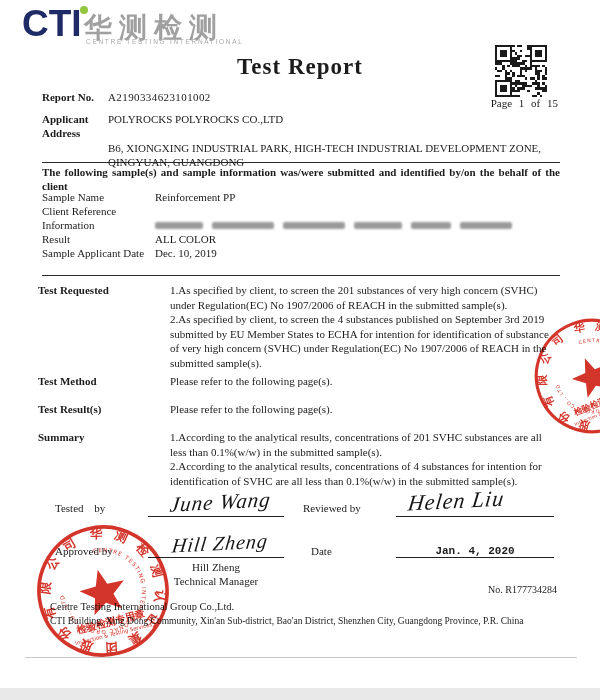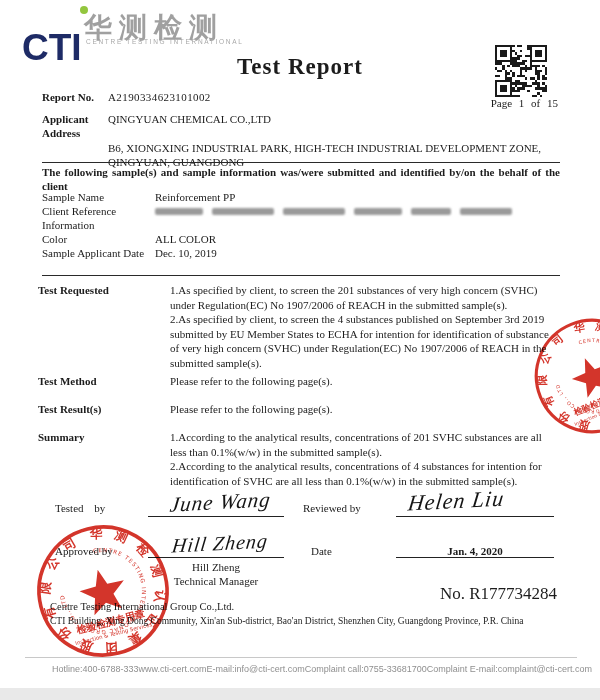--- a/index.html
+++ b/index.html
@@ -1,21 +1,21 @@
 <!DOCTYPE html>
 <html><head>
 <meta charset="utf-8">
 <style>
   html,body{margin:0;padding:0;background:#fff;}
   .page{position:relative;width:600px;height:700px;background:#fff;overflow:hidden;
         font-family:"Liberation Serif", serif;color:#1c1c1c;}
   
   .logo{position:absolute;left:22px;top:5px;height:44px;}
   .logo-cti{position:absolute;left:0;top:0;font-family:"Liberation Sans",sans-serif;
-        font-weight:900;font-size:37px;line-height:38px;color:#1e2b66;letter-spacing:0px;margin-top:24px;}
+        font-weight:900;font-size:37px;line-height:38px;color:#1e2b66;letter-spacing:0px;}
   .logo-dot{position:absolute;left:58px;top:1px;width:8px;height:8px;border-radius:50%;background:#93c63e;}
   .logo-cn{position:absolute;left:62px;top:4px;font-size:28px;font-weight:700;color:#a0a0a0;
         letter-spacing:7px;font-family:"DejaVu Sans",sans-serif;white-space:nowrap;text-align:center;}
   .logo-sub{position:absolute;left:64px;top:33px;font-size:6.5px;letter-spacing:1.7px;color:#a8a8a8;
         font-family:"Liberation Sans",sans-serif;white-space:nowrap;}
   
   .title{position:absolute;left:0;top:54px;width:100%;text-align:center;font-size:23px;font-weight:bold;letter-spacing:1px;}
   .qr{position:absolute;left:495px;top:45px;width:52px;height:52px;}
   .page-label{position:absolute;right:42px;top:97px;font-size:11px;word-spacing:4px;}
   .report-row{position:absolute;left:42px;top:91px;font-size:11px;}
@@ -23,37 +23,37 @@
   .report-no{position:absolute;left:108px;top:91px;font-size:11px;letter-spacing:.4px;}
   
   .lblA{position:absolute;left:42px;font-size:11px;font-weight:bold;}
   .valA{position:absolute;left:108px;font-size:11px;line-height:13.5px;}
   
   .hline{position:absolute;height:0;border-top:1px solid #2a2a2a;}
   
   .intro{position:absolute;left:42px;top:166px;width:518px;font-size:11px;font-weight:bold;
          line-height:13.5px;text-align:justify;}
   .stable{position:absolute;left:42px;top:190px;width:518px;font-size:11px;}
-  .srow{display:flex;line-height:14px;}
+  .srow{display:flex;line-height:14px;align-items:flex-end;}
   .srow .sl{width:113px;flex-shrink:0;}
   .srow .sv{flex:1;}
   .redact{display:flex;gap:9px;align-items:center;height:14px;}
   .redact span{display:inline-block;height:7px;background:#9a9a9a;border-radius:2px;filter:blur(1.3px);}
   
   .sect{position:absolute;left:38px;width:518px;font-size:11px;display:flex;gap:19px;}
   .sect .sl{width:113px;flex-shrink:0;font-weight:bold;line-height:14.5px;}
   .sect .sv{width:405px;line-height:14.5px;}
   
   .sig-label{position:absolute;font-size:11px;}
   .sig-line{position:absolute;height:0;border-top:1.5px solid #222;}
   .sig-script{position:absolute;font-style:italic;font-size:21px;color:#141414;
         transform:rotate(-3deg) skewX(-10deg);letter-spacing:1px;white-space:nowrap;}
   .sig-print{position:absolute;font-size:11px;text-align:center;}
-  .date-val{position:absolute;left:396px;top:545px;width:158px;text-align:center;font-size:11px;font-weight:bold;}
-  .doc-no{position:absolute;right:43px;top:584px;font-size:17px;}
+  .date-val{position:absolute;left:396px;top:545px;width:158px;text-align:center;font-size:11px;font-weight:bold;font-family:Liberation Mono, monospace;}
+  .doc-no{position:absolute;right:43px;top:584px;font-size:10px;}
   .company-name{position:absolute;left:50px;top:601px;font-size:10.5px;}
   .company-addr{position:absolute;left:50px;top:616px;font-size:9.5px;white-space:nowrap;}
   
   .stamp{position:absolute;mix-blend-mode:multiply;opacity:.92;}
   .stamp-left{left:34px;top:522px;transform:rotate(-14deg);}
   .stamp-right{left:532px;top:316px;transform:rotate(-22deg);}
   .stamp text{font-family:"DejaVu Sans",sans-serif;}
   
   .foot-line{position:absolute;left:25px;top:657px;width:552px;border-top:1px solid #c8c8c8;}
   .footer{position:absolute;left:52px;top:664px;width:526px;display:flex;justify-content:space-between;
@@ -300,21 +300,21 @@
         <rect x="15" y="20" width="1" height="1"></rect>
         <rect x="16" y="20" width="1" height="1"></rect>
         <rect x="18" y="20" width="1" height="1"></rect>
       </svg></div>
   <div class="page-label">Page 1 of 15</div>
 
   <div class="report-row"><span class="b">Report No.</span></div>
   <div class="report-no">A2190334623101002</div>
 
   <div class="lblA" style="top:113px">Applicant</div>
-  <div class="valA" style="top:113px;width:455px">QINGYUAN CHEMICAL CO.,LTD</div>
+  <div class="valA" style="top:113px;width:455px">POLYROCKS POLYROCKS CO.,LTD</div>
   <div class="lblA" style="top:127px">Address</div>
   <div class="valA" style="top:142px;width:455px">B6, XIONGXING INDUSTRIAL PARK, HIGH-TECH INDUSTRIAL DEVELOPMENT ZONE, QINGYUAN, GUANGDONG</div>
 
   <div class="hline" style="left:42px;top:162px;width:518px"></div>
 
   <div class="intro">The following sample(s) and sample information was/were submitted and identified by/on the behalf of the client</div>
 
   <div class="stable">
     <div class="srow">
       <span class="sl">Sample Name</span>
@@ -327,21 +327,21 @@
           <span style="width:48px"></span>
             <span style="width:62px"></span>
             <span style="width:62px"></span>
           <span style="width:48px"></span>
             <span style="width:40px"></span>
             <span style="width:52px"></span>
         </span>
       </span>
     </div>
     <div class="srow">
-      <span class="sl">Color</span>
+      <span class="sl">Result</span>
       <span class="sv">ALL COLOR</span>
     </div>
     <div class="srow">
       <span class="sl">Sample Applicant Date</span>
       <span class="sv">Dec. 10, 2019</span>
     </div>
   </div>
 
   <div class="hline" style="left:42px;top:275px;width:518px"></div>
 
@@ -414,22 +414,15 @@
     </defs>
     <circle cx="69" cy="69" r="64" fill="none" stroke="#d02318" stroke-width="3.6"></circle>
     <text fill="#d02318" font-size="12.5" font-weight="bold" letter-spacing="11"><textPath href="#rcnL">华测检测认证集团股份有限公司</textPath></text>
     <text fill="#d02318" font-size="5.6" letter-spacing="1.1"><textPath href="#renL">CENTRE TESTING INTERNATIONAL GROUP CO., LTD</textPath></text>
     <polygon fill="#d02318" points="69,47 74.9,62.9 91.8,63.6 78.5,74.1 83.1,90.4 69,81 54.9,90.4 59.5,74.1 46.2,63.6 63.1,62.9"></polygon>
     <text x="69" y="104" text-anchor="middle" font-size="10" font-weight="bold" fill="#d02318">检验检测专用章</text>
     <text x="69" y="115" text-anchor="middle" font-size="5.4" fill="#d02318">Inspection &amp; Testing Services</text>
   </svg>
 
   <div class="foot-line"></div>
-  <div class="footer">
-    <span>Hotline:400-6788-333</span>
-    <span>www.cti-cert.com</span>
-    <span>E-mail:info@cti-cert.com</span>
-    <span>Complaint call:0755-33681700</span>
-    <span>Complaint E-mail:complaint@cti-cert.com</span>
-  </div>
   <div class="bottom-bar"></div>
 
 </div>
 
 </body></html>

